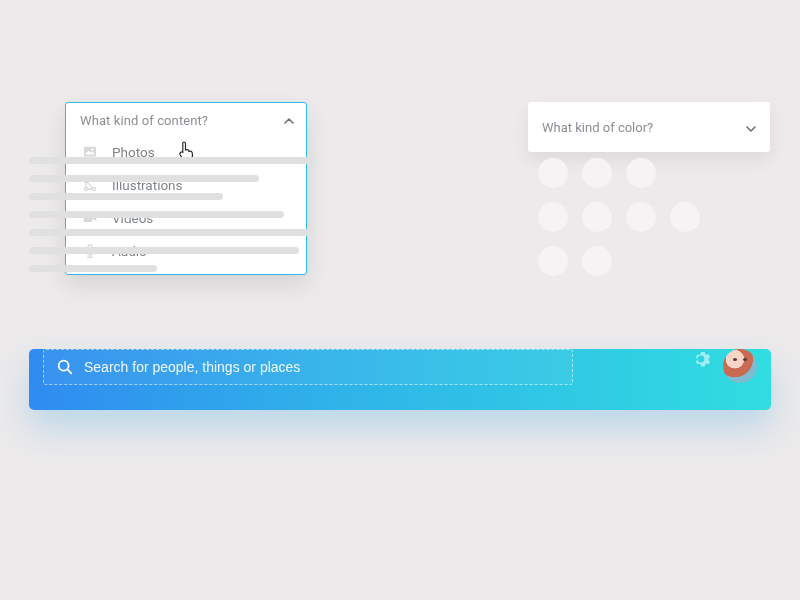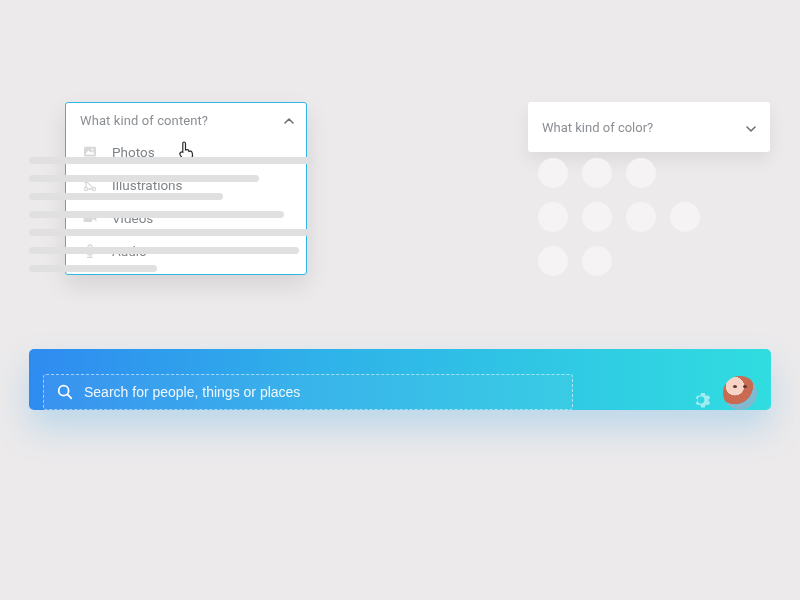--- a/index.html
+++ b/index.html
@@ -93,21 +93,21 @@
   .row { display: block; }
 
   
   .searchbar {
     position: absolute;
     left: 29px; top: 349px;
     width: 742px; height: 61px;
     border-radius: 5px;
     background: linear-gradient(90deg, #2f8bf0 0%, #2fb2e9 40%, #30dde0 100%);
     box-shadow: 0 18px 34px rgba(44,160,230,0.25);
-    display: flex; align-items: flex-end;
+    display: flex; align-items: flex-start;
     padding: 0 14px 0 14px;
   }
   .search-field {
     flex: 0 0 530px;
     height: 36px;
     border: 1px dashed rgba(255,255,255,0.55);
     border-radius: 3px;
     display: flex; align-items: center;
     background: rgba(255,255,255,0.05);
   }

